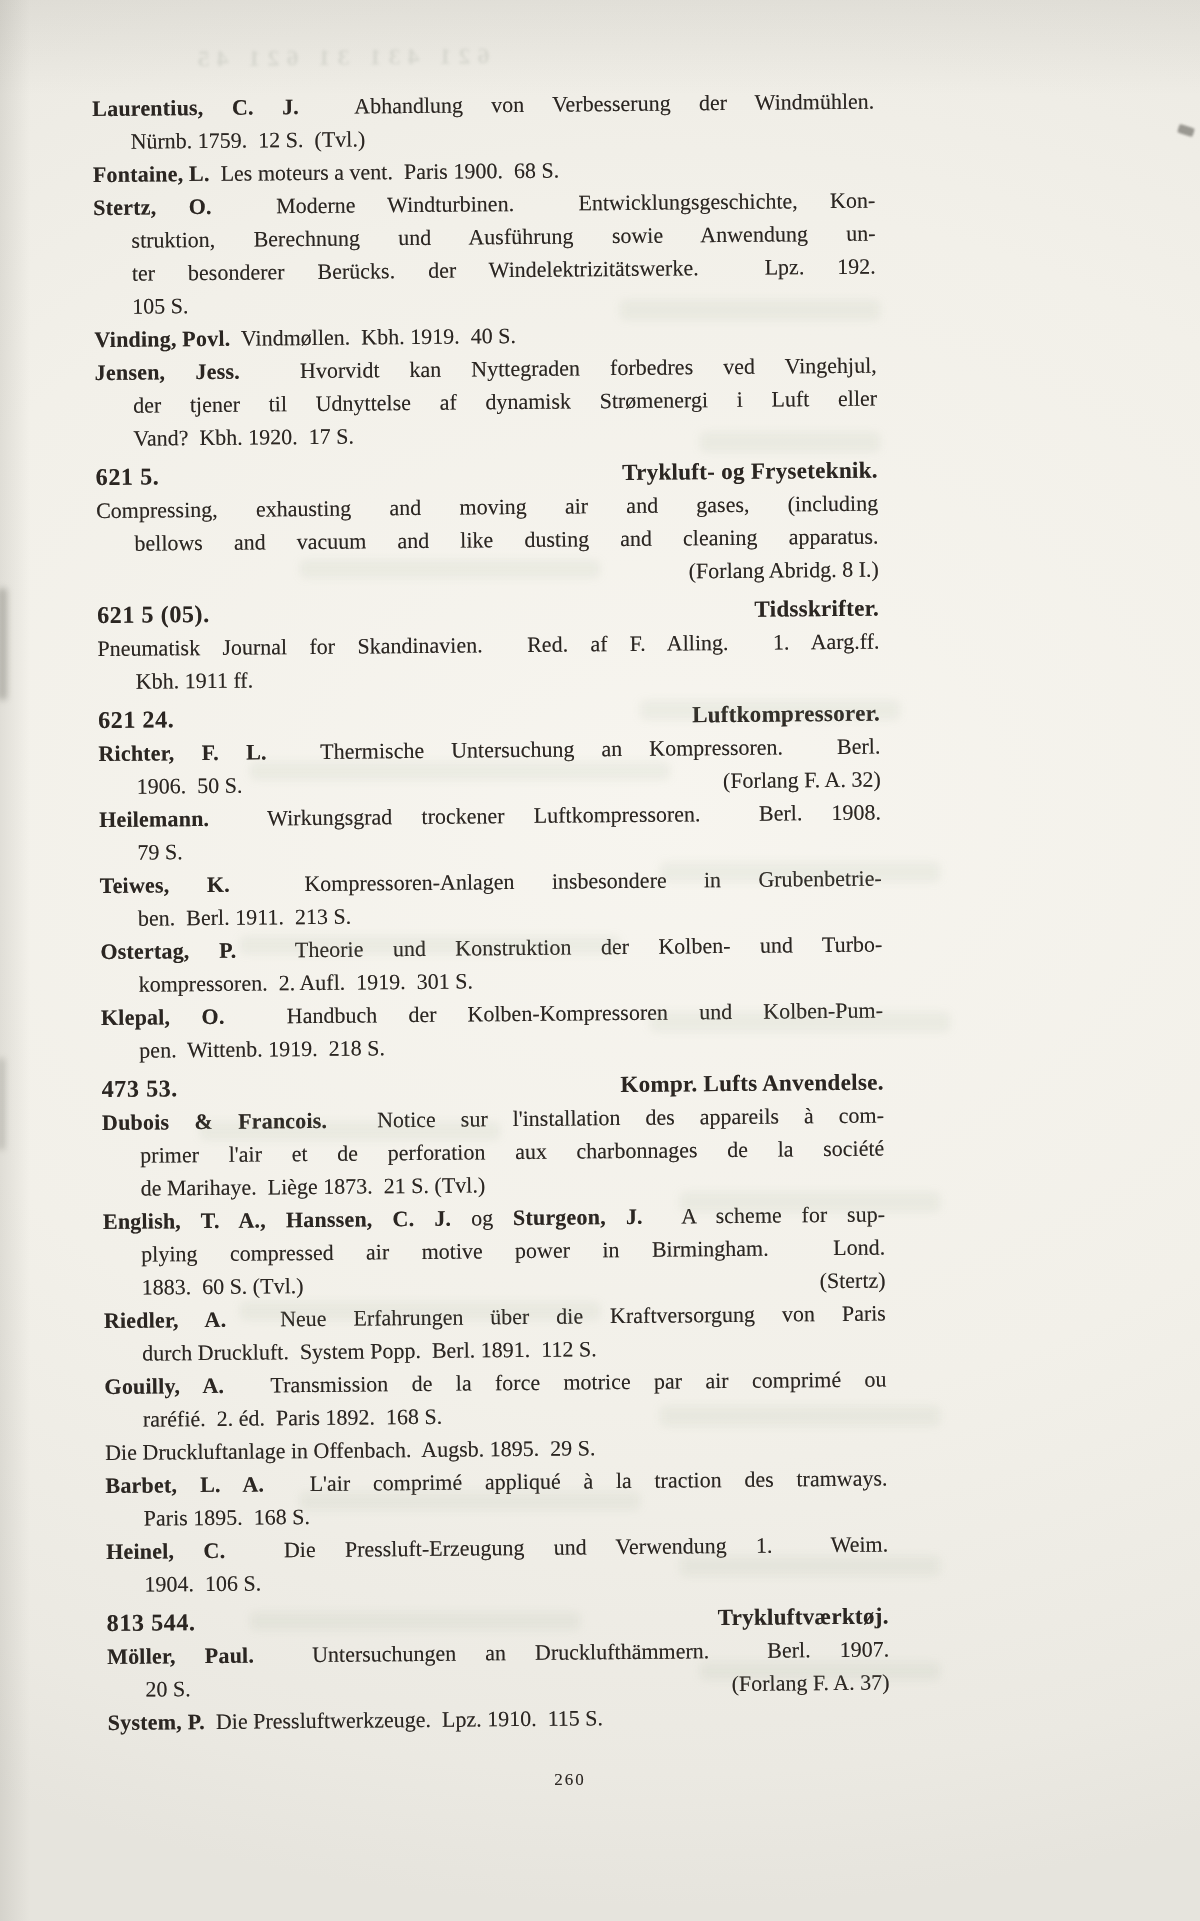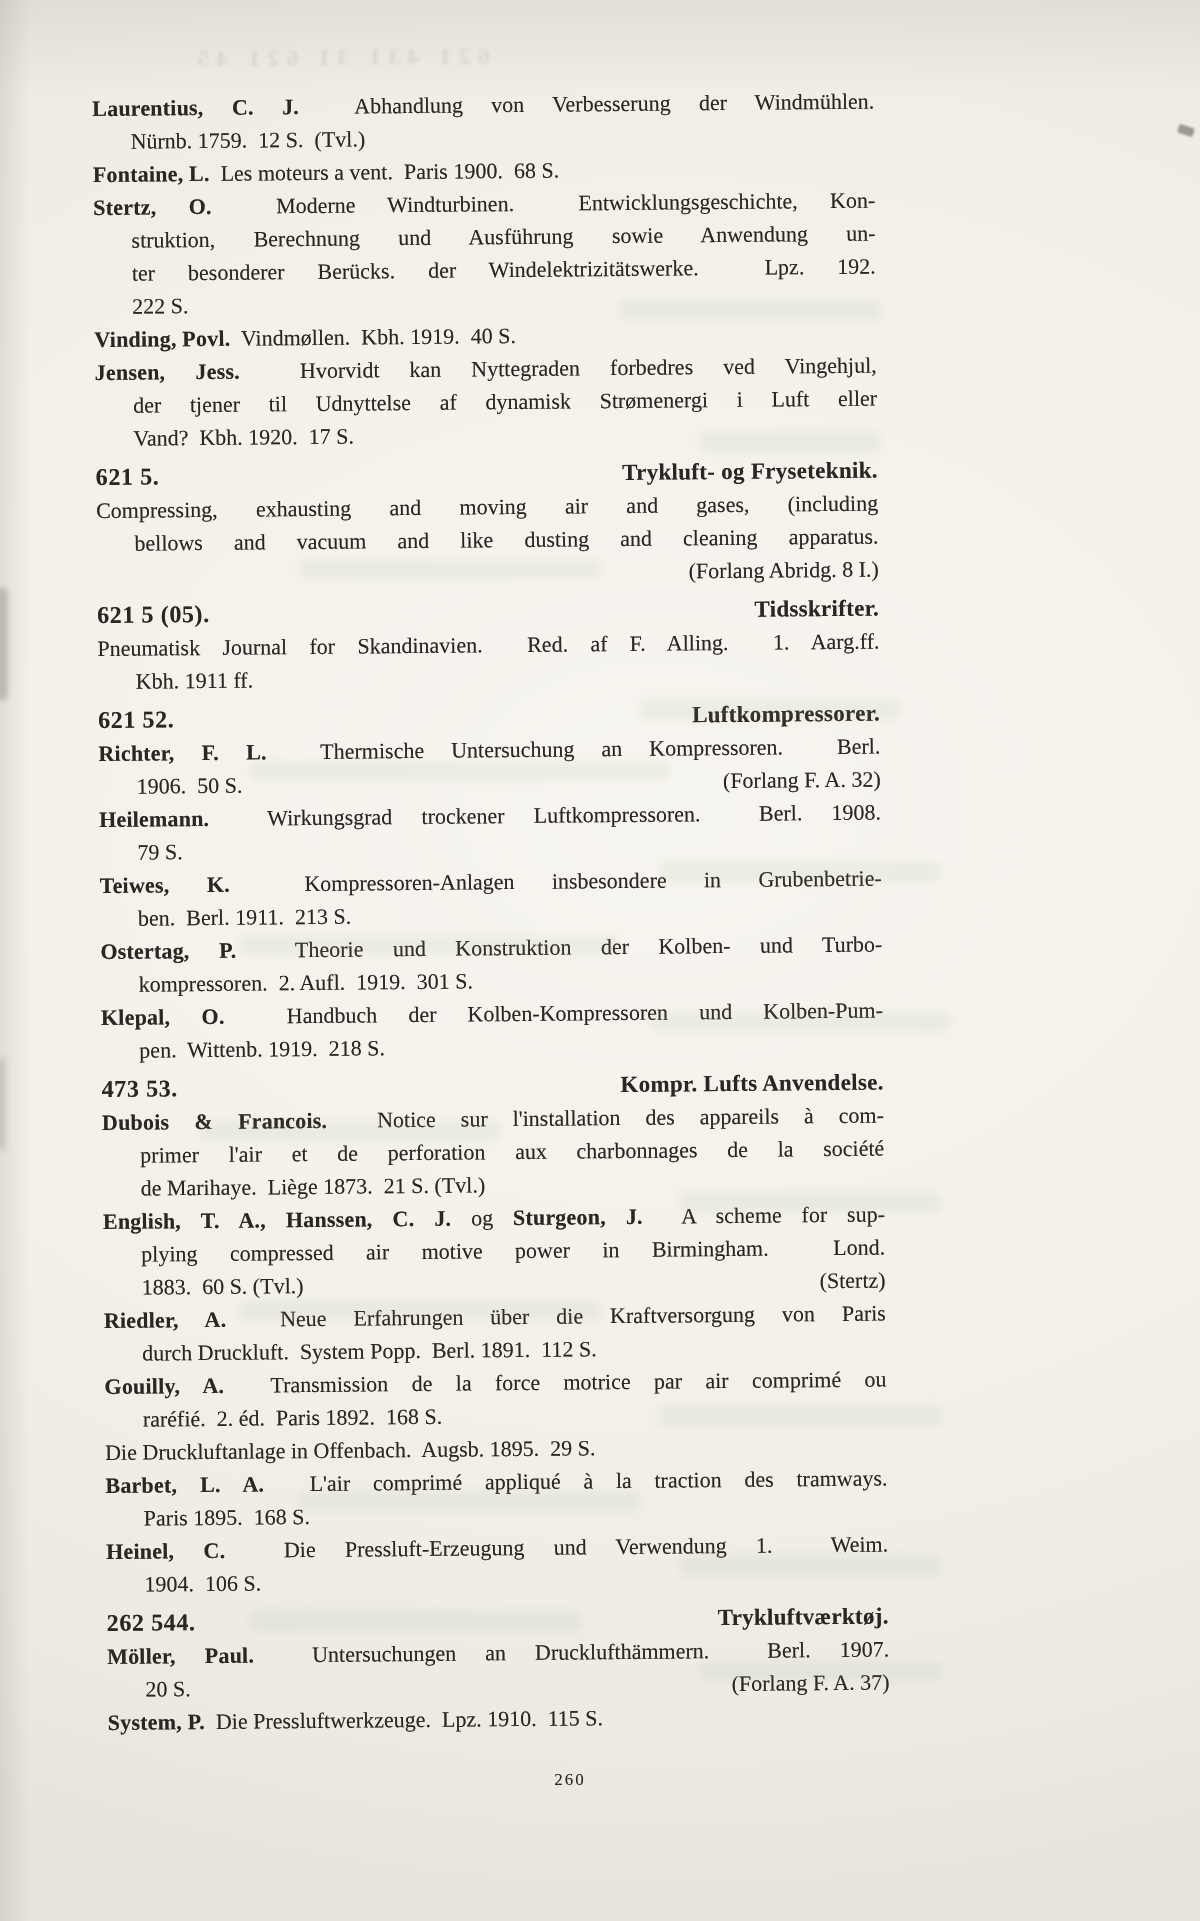--- a/index.html
+++ b/index.html
@@ -69,21 +69,21 @@
         <div class="line full"><span class="author">Laurentius, C. J.</span><span>  Abhandlung von Verbesserung der Windmühlen.</span></div>
         <div class="line indent"><span>Nürnb. 1759.  12 S.  (Tvl.)</span></div>
       </div>
       <div class="entry">
         <div class="line"><span class="author">Fontaine, L.</span><span>  Les moteurs a vent.  Paris 1900.  68 S.</span></div>
       </div>
       <div class="entry">
         <div class="line full"><span class="author">Stertz, O.</span><span>  Moderne Windturbinen.  Entwicklungsgeschichte, Kon-</span></div>
         <div class="line indent full"><span>struktion, Berechnung und Ausführung sowie Anwendung un-</span></div>
         <div class="line indent full"><span>ter besonderer Berücks. der Windelektrizitätswerke.  Lpz. 192.</span></div>
-        <div class="line indent"><span>222 S.</span></div>
+        <div class="line indent"><span>105 S.</span></div>
       </div>
       <div class="entry">
         <div class="line"><span class="author">Vinding, Povl.</span><span>  Vindmøllen.  Kbh. 1919.  40 S.</span></div>
       </div>
       <div class="entry">
         <div class="line full"><span class="author">Jensen, Jess.</span><span>  Hvorvidt kan Nyttegraden forbedres ved Vingehjul,</span></div>
         <div class="line indent full"><span>der tjener til Udnyttelse af dynamisk Strømenergi i Luft eller</span></div>
         <div class="line indent"><span>Vand?  Kbh. 1920.  17 S.</span></div>
       </div>
       <div class="heading-row">
@@ -97,21 +97,21 @@
       </div>
       <div class="heading-row">
         <span class="h-num">621 5 (05).</span>
         <span class="h-title">Tidsskrifter.</span>
       </div>
       <div class="entry">
         <div class="line full"><span>Pneumatisk Journal for Skandinavien.  Red. af F. Alling.  1. Aarg.ff.</span></div>
         <div class="line indent"><span>Kbh. 1911 ff.</span></div>
       </div>
       <div class="heading-row">
-        <span class="h-num">621 52.</span>
+        <span class="h-num">621 24.</span>
         <span class="h-title">Luftkompressorer.</span>
       </div>
       <div class="entry">
         <div class="line full"><span class="author">Richter, F. L.</span><span>  Thermische Untersuchung an Kompressoren.  Berl.</span></div>
         <div class="line indent with-right"><span class="left-part"><span>1906.  50 S.</span></span><span class="right-note">(Forlang F. A. 32)</span></div>
       </div>
       <div class="entry">
         <div class="line full"><span class="author">Heilemann.</span><span>  Wirkungsgrad trockener Luftkompressoren.  Berl. 1908.</span></div>
         <div class="line indent"><span>79 S.</span></div>
       </div>
@@ -154,21 +154,21 @@
       </div>
       <div class="entry">
         <div class="line full"><span class="author">Barbet, L. A.</span><span>  L'air comprimé appliqué à la traction des tramways.</span></div>
         <div class="line indent"><span>Paris 1895.  168 S.</span></div>
       </div>
       <div class="entry">
         <div class="line full"><span class="author">Heinel, C.</span><span>  Die Pressluft-Erzeugung und Verwendung 1.  Weim.</span></div>
         <div class="line indent"><span>1904.  106 S.</span></div>
       </div>
       <div class="heading-row">
-        <span class="h-num">262 544.</span>
+        <span class="h-num">813 544.</span>
         <span class="h-title">Trykluftværktøj.</span>
       </div>
       <div class="entry">
         <div class="line full"><span class="author">Möller, Paul.</span><span>  Untersuchungen an Drucklufthämmern.  Berl. 1907.</span></div>
         <div class="line indent with-right"><span class="left-part"><span>20 S.</span></span><span class="right-note">(Forlang F. A. 37)</span></div>
       </div>
       <div class="entry">
         <div class="line"><span class="author">System, P.</span><span>  Die Pressluftwerkzeuge.  Lpz. 1910.  115 S.</span></div>
       </div>
     </div>

